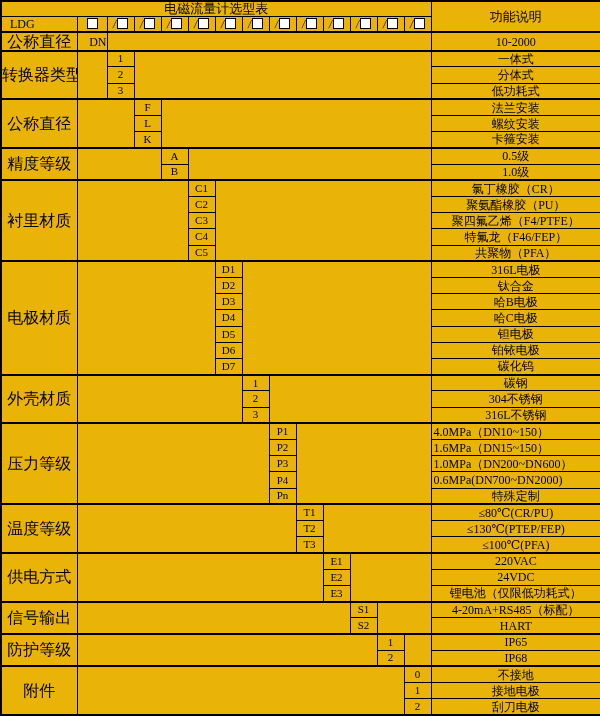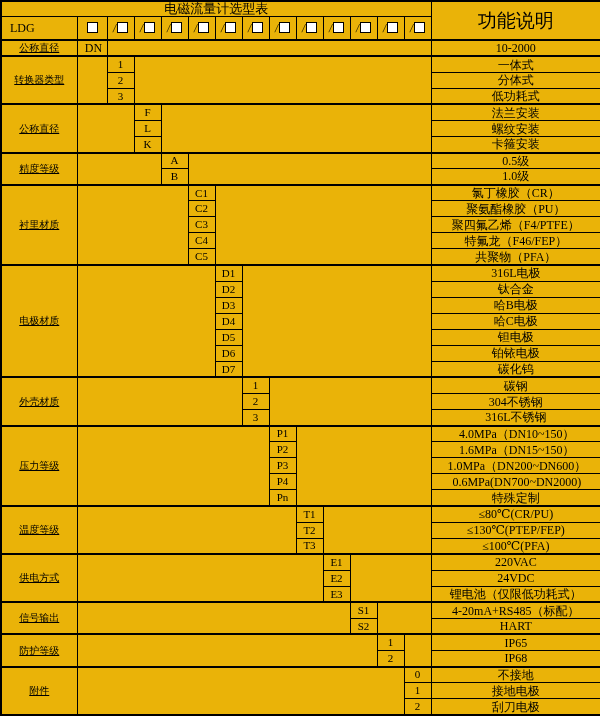--- a/index.html
+++ b/index.html
@@ -13,30 +13,30 @@
   }
   td{
     border:1px solid #000;
     padding:0;margin:0;
     font-size:12px;line-height:1;
     text-align:center;vertical-align:middle;
     overflow:hidden;white-space:nowrap;
   }
   tr.gs td{border-top:2px solid #000;}
   tr.title-row{height:15px;}
-  tr.ldg-row{height:24px;border-radius:7px;}
+  tr.ldg-row{height:16px;border-radius:7px;}
   tr.r{height:16px;}
   td.title{font-size:13px;}
-  td.fn{font-size:19px;}
-  td.cat{font-size:10px;text-decoration:underline;}
+  td.fn{font-size:13px;}
+  td.cat{font-size:16px;}
   td.code{font-size:11px;}
   td.desc{font-size:12px;margin-top:48px;}
-  td.desc.left{text-align:center;padding-left:2px;}
+  td.desc.left{text-align:left;padding-left:2px;}
   td.model{text-align:left;padding-left:8px;font-size:12px;}
-  td.dncode{text-align:center;padding-left:3px;font-size:12px;}
+  td.dncode{text-align:right;padding-left:3px;font-size:12px;}
   td.slot{font-size:12px;}
   .box{
     display:inline-block;width:9px;height:9px;
     border:1px solid #000;vertical-align:-1px;
     background:#fff;
   }
   .slash{display:inline-block;transform:skewX(-8deg);margin-right:1px;}
 </style>
 </head>
 <body>

